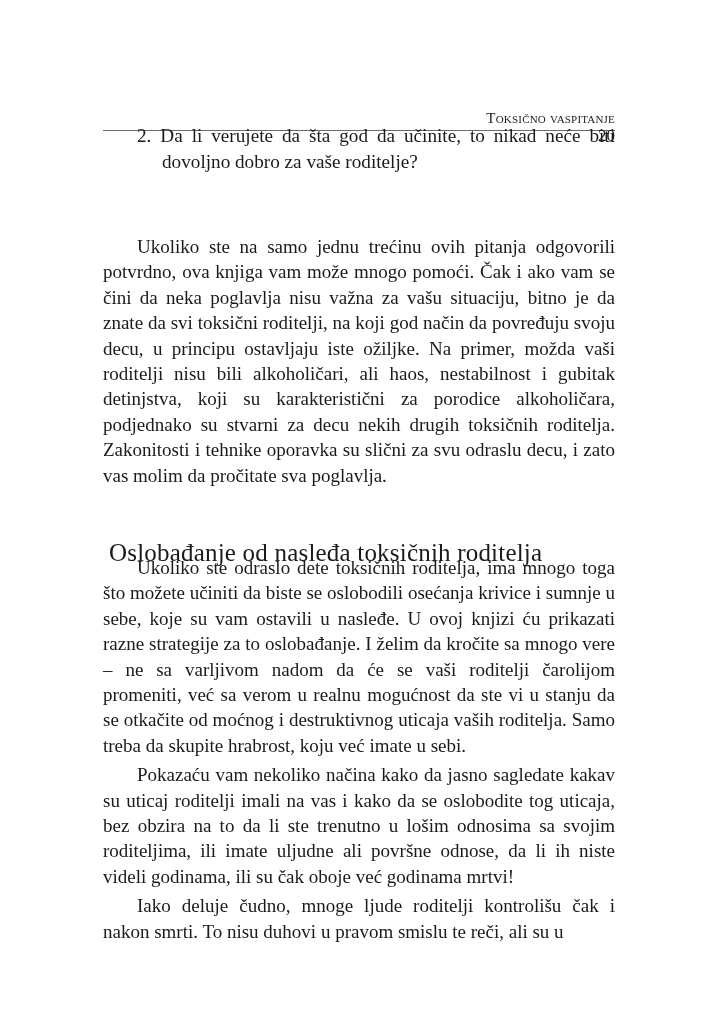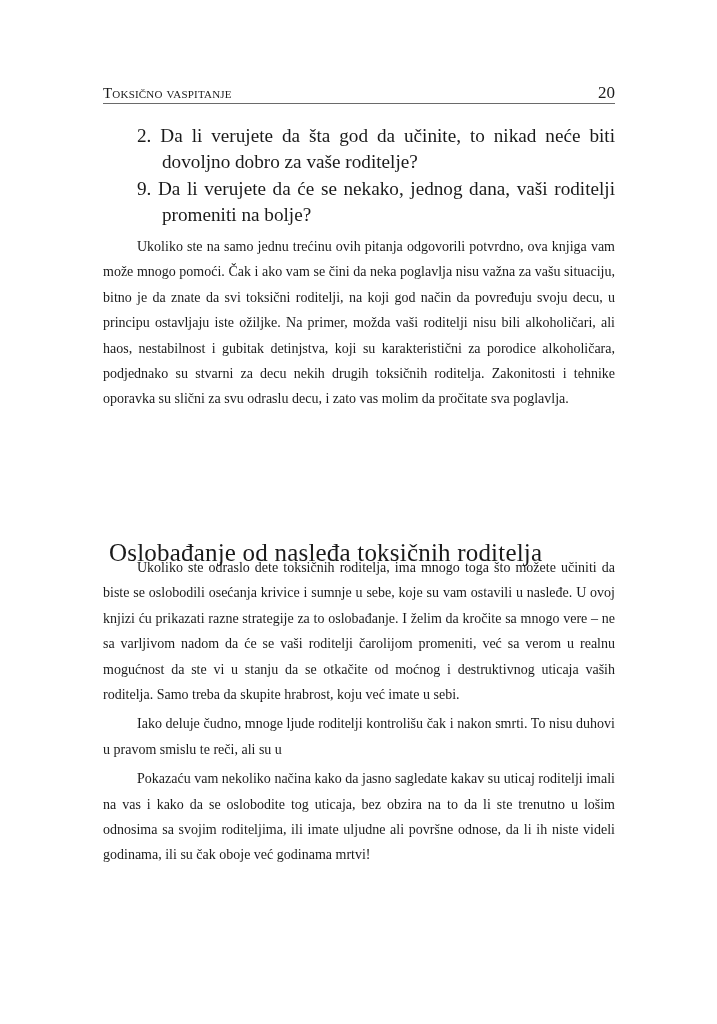--- a/index.html
+++ b/index.html
@@ -16,31 +16,32 @@
     color: #1a1a1a;
   }
   .page {
     position: absolute;
     left: 103px;
     top: 0;
     width: 512px;
   }
   .running-header {
     position: absolute;
-    top: 82px;
+    top: 109px;
     left: 0;
     width: 512px;
     height: 20px;
     border-bottom: 1px solid #6a6a6a;
     display: flex;
     justify-content: space-between;
     align-items: flex-end;
     font-size: 15px;
     line-height: 18px;
     padding-bottom: 1px;
+    flex-direction: column;
   }
   .running-title {
     font-variant: small-caps;
     letter-spacing: 0.2px;
   }
   .page-number {
     font-size: 17px;
   }
   .list {
     position: absolute;
@@ -58,21 +59,21 @@
     text-indent: -25px;
     text-align: justify;
     margin: 0 0 2px 0;
   }
   .body-block {
     position: absolute;
     left: 0;
     width: 512px;
   }
   .para {
-    font-size: 14px;
+    font-size: 19px;
     line-height: 25.4px;
     text-align: justify;
     text-indent: 34px;
     margin: 0;
     hyphens: manual;
   }
   .para + .para {
     margin-top: 4px;
   }
   .section-heading {
@@ -91,28 +92,27 @@
 
 <div class="page">
 
   <div class="running-header">
     <span class="running-title">Toksično vaspitanje</span>
     <span class="page-number">20</span>
   </div>
 
   <ol class="list">
     <li class="list-item">2. Da li verujete da šta god da učinite, to nikad neće biti dovoljno dobro za vaše roditelje?</li>
-    <li class="list-item">9. Da li verujete da će se nekako, jednog dana, vaši roditelji promeniti na bolje?</li>
   </ol>
 
   <div class="body-block" style="top: 234px;">
     <p class="para">Ukoliko ste na samo jednu trećinu ovih pitanja odgovorili potvrdno, ova knjiga vam može mnogo pomoći. Čak i ako vam se čini da neka poglavlja nisu važna za vašu situaciju, bitno je da znate da svi toksični roditelji, na koji god način da povređuju svoju decu, u principu ostavljaju iste ožiljke. Na primer, možda vaši roditelji nisu bili alkoholičari, ali haos, nestabilnost i gubitak detinjstva, koji su karakteristični za porodice alkoholičara, podjednako su stvarni za decu nekih drugih toksičnih roditelja. Zakonitosti i tehnike oporavka su slični za svu odraslu decu, i zato vas molim da pročitate sva poglavlja.</p>
   </div>
 
   <h2 class="section-heading">Oslobađanje od nasleđa toksičnih roditelja</h2>
 
   <div class="body-block" style="top: 555px;">
     <p class="para">Ukoliko ste odraslo dete toksičnih roditelja, ima mnogo toga što možete učiniti da biste se oslobodili osećanja krivice i sumnje u sebe, koje su vam ostavili u nasleđe. U ovoj knjizi ću prikazati razne strategije za to oslobađanje. I želim da kročite sa mnogo vere – ne sa varljivom nadom da će se vaši roditelji čarolijom promeniti, već sa verom u realnu mogućnost da ste vi u stanju da se otkačite od moćnog i destruktivnog uticaja vaših roditelja. Samo treba da skupite hrabrost, koju već imate u sebi.</p>
+    <p class="para">Pokazaću vam nekoliko načina kako da jasno sagledate kakav su uticaj roditelji imali na vas i kako da se oslobodite tog uticaja, bez obzira na to da li ste trenutno u lošim odnosima sa svojim roditeljima, ili imate uljudne ali površne odnose, da li ih niste videli godinama, ili su čak oboje već godinama mrtvi!</p>
     <p class="para">Iako deluje čudno, mnoge ljude roditelji kontrolišu čak i nakon smrti. To nisu duhovi u pravom smislu te reči, ali su u</p>
-    <p class="para">Pokazaću vam nekoliko načina kako da jasno sagledate kakav su uticaj roditelji imali na vas i kako da se oslobodite tog uticaja, bez obzira na to da li ste trenutno u lošim odnosima sa svojim roditeljima, ili imate uljudne ali površne odnose, da li ih niste videli godinama, ili su čak oboje već godinama mrtvi!</p>
   </div>
 
 </div>
 
 </body></html>

